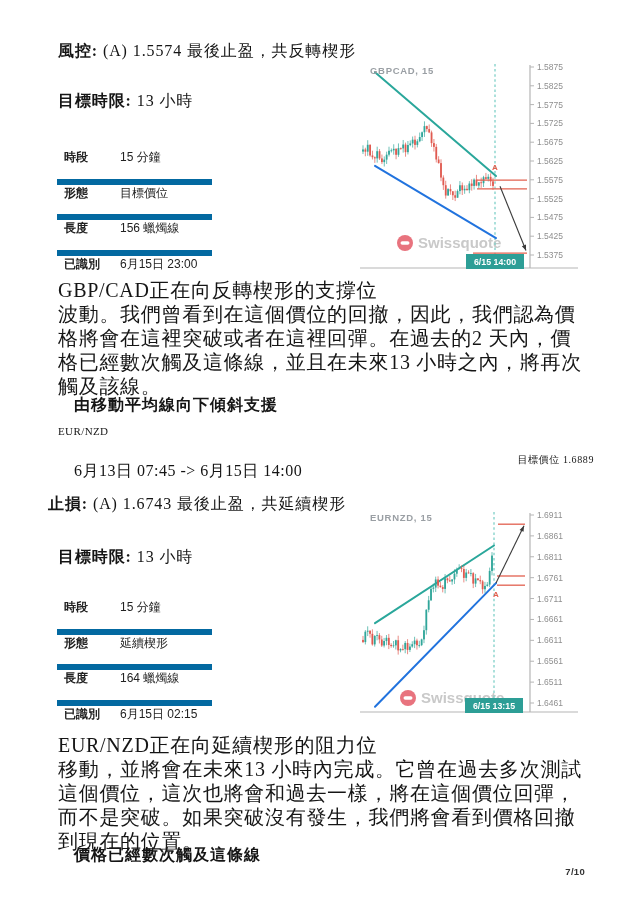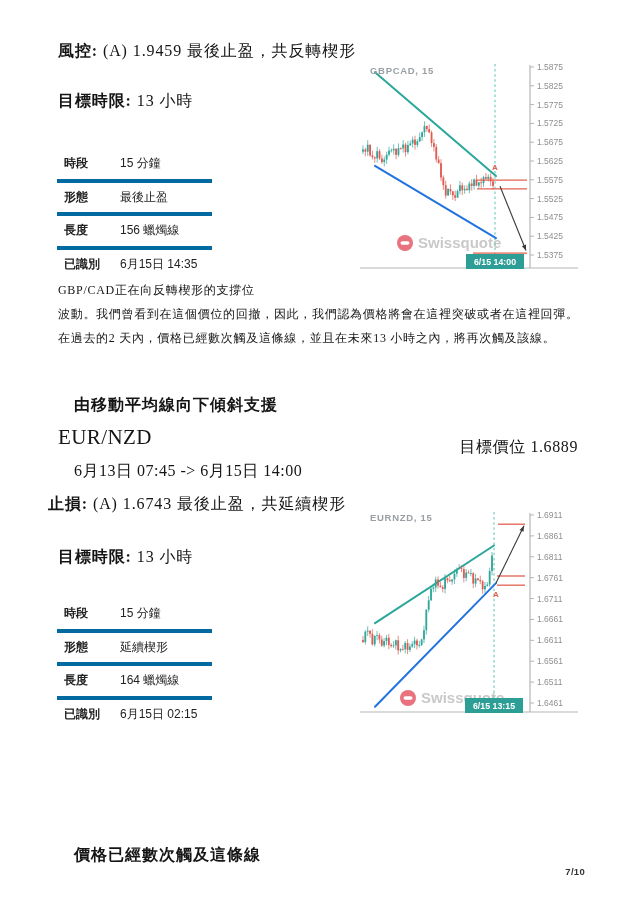--- a/index.html
+++ b/index.html
@@ -1,59 +1,59 @@
 <!DOCTYPE html>
 <html><head>
 <meta charset="utf-8">
 <style>
   html,body{margin:0;padding:0;background:#ffffff;}
   .page{position:relative;width:635px;height:898px;background:#ffffff;overflow:hidden;
         font-family:"Liberation Serif","DejaVu Serif",serif;color:#151515;}
   .b{font-weight:700;}
   .h{position:absolute;margin:0;font-size:16px;line-height:27px;letter-spacing:0.9px;}
-  .para{position:absolute;margin:0;font-size:12px;line-height:24px;letter-spacing:0.7px;}
+  .para{position:absolute;margin:0;font-size:20px;line-height:24px;letter-spacing:0.7px;}
   .note{position:absolute;margin:16px;font-size:16px;line-height:24px;letter-spacing:1px;font-weight:700;}
-  .pair-h{position:absolute;margin:0;font-size:21px;letter-spacing:0.4px;text-align:right;}
-  .tgt-price{position:absolute;margin:0;font-size:16px;letter-spacing:0.6px;text-align:right;font-family:Liberation Serif, serif;}
+  .pair-h{position:absolute;margin:0;font-size:11px;letter-spacing:0.4px;text-align:right;}
+  .tgt-price{position:absolute;margin:16px;font-size:10px;letter-spacing:0.6px;text-align:right;font-family:Liberation Serif, serif;}
   .date-line{position:absolute;margin:0;font-size:16px;letter-spacing:0.5px;}
   .info-table{position:absolute;width:155px;font-family:"Liberation Sans","DejaVu Sans",sans-serif;
               font-size:12px;color:#222;}
-  .itrow{display:flex;align-items:center;height:29.5px;}
-  .itrow + .itrow{border-top:4px solid #0369a1;}
+  .itrow{display:flex;height:29.5px;}
+  .itrow + .itrow{border-top:6px solid #0369a1;}
   .itrow .lbl{width:56px;padding-left:7px;font-weight:700;}
   .itrow .val{flex:1;}
   .chart{position:absolute;width:218px;height:218px;}
   .footer{position:absolute;top:866px;left:385px;width:200px;text-align:right;
           font-family:"Liberation Sans","DejaVu Sans",sans-serif;font-size:9.5px;
           font-weight:700;color:#333;letter-spacing:0.3px;}
 </style>
 </head>
 <body>
 
 <div class="page">
 
-  <p class="h" style="top:37px;left:58px;width:314px;"><span class="b">風控:</span><span> (A) 1.9459 最後止盈，共反轉楔形</span></p>
+  <p class="h" style="top:37px;left:58px;width:314px;"><span class="b">風控:</span><span> (A) 1.5574 最後止盈，共反轉楔形</span></p>
   <p class="h" style="top:87px;left:58px;"><span class="b">目標時限:</span><span> 13 小時</span></p>
 
   <div class="info-table" style="top:149px;left:57px;">
     <div class="itrow">
         <span class="lbl">時段</span>
         <span class="val">15 分鐘</span>
       </div>
     <div class="itrow">
         <span class="lbl">形態</span>
-        <span class="val">最後止盈</span>
+        <span class="val">目標價位</span>
       </div>
     <div class="itrow">
         <span class="lbl">長度</span>
         <span class="val">156 蠟燭線</span>
       </div>
     <div class="itrow">
         <span class="lbl">已識別</span>
-        <span class="val">6月15日 14:35</span>
+        <span class="val">6月15日 23:00</span>
       </div>
   </div>
 
   <svg class="chart" style="top:58px;left:360px;" viewBox="0 0 218 218">
       <line x1="0" y1="210" x2="218" y2="210" stroke="#b5b5b5" stroke-width="1.2"></line>
       <line x1="170" y1="7" x2="170" y2="210" stroke="#b5b5b5" stroke-width="1.2"></line>
       <line x1="170" y1="9" x2="174" y2="9" stroke="#b5b5b5" stroke-width="1"></line>
       <text x="177" y="12" fill="#8f8f8f" font-size="8.5" font-family="&quot;Liberation Sans&quot;,&quot;DejaVu Sans&quot;,sans-serif">1.5875</text>
       <line x1="170" y1="27.799999999999667" x2="174" y2="27.799999999999667" stroke="#b5b5b5" stroke-width="1"></line>
       <text x="177" y="30.799999999999667" fill="#8f8f8f" font-size="8.5" font-family="&quot;Liberation Sans&quot;,&quot;DejaVu Sans&quot;,sans-serif">1.5825</text>
@@ -382,16 +382,17 @@
       <line x1="137" y1="70.99555555555511" x2="165" y2="70.99555555555511" stroke="#e2604f" stroke-width="1.3"></line>
       <line x1="137" y1="80.18666666666705" x2="165" y2="80.18666666666705" stroke="#e2604f" stroke-width="1.3"></line>
       <line x1="136" y1="78.09777777777748" x2="164" y2="20.862222222222847" stroke="#3a3a3a" stroke-width="1.1"></line>
       <polygon points="164,20.862222222222847 163.5505683254858,26.84536614243264 159.5523195821292,24.889397274351637" fill="#3a3a3a"></polygon>
       <text x="133" y="91.96000000000032" fill="#e2604f" font-size="8" font-weight="700" font-family="&quot;Liberation Sans&quot;,&quot;DejaVu Sans&quot;,sans-serif">A</text>
       <text x="10" y="16" fill="#9a9fa4" font-size="9.5" font-weight="700" letter-spacing="0.7" font-family="&quot;Liberation Sans&quot;,&quot;DejaVu Sans&quot;,sans-serif">EURNZD, 15</text>
       <rect x="105" y="193" width="58" height="15" fill="#2d9e96"></rect>
       <text x="134" y="203.5" fill="#ffffff" font-size="8.8" font-weight="700" text-anchor="middle" font-family="&quot;Liberation Sans&quot;,&quot;DejaVu Sans&quot;,sans-serif">6/15 13:15</text>
     </svg>
 
+  <p class="para" style="top:733px;left:58px;width:527px;"><span>EUR/NZD正在向延續楔形的阻力位</span><br><span>移動，並將會在未來13 小時內完成。它曾在過去多次測試這個價位，這次也將會和過去一樣，將在這個價位回彈，而不是突破。如果突破沒有發生，我們將會看到價格回撤到現在的位置。</span></p>
   <p class="note" style="top:827px;left:58px;">價格已經數次觸及這條線</p>
 
   <div class="footer">7/10</div>
 </div>
 
 </body></html>

